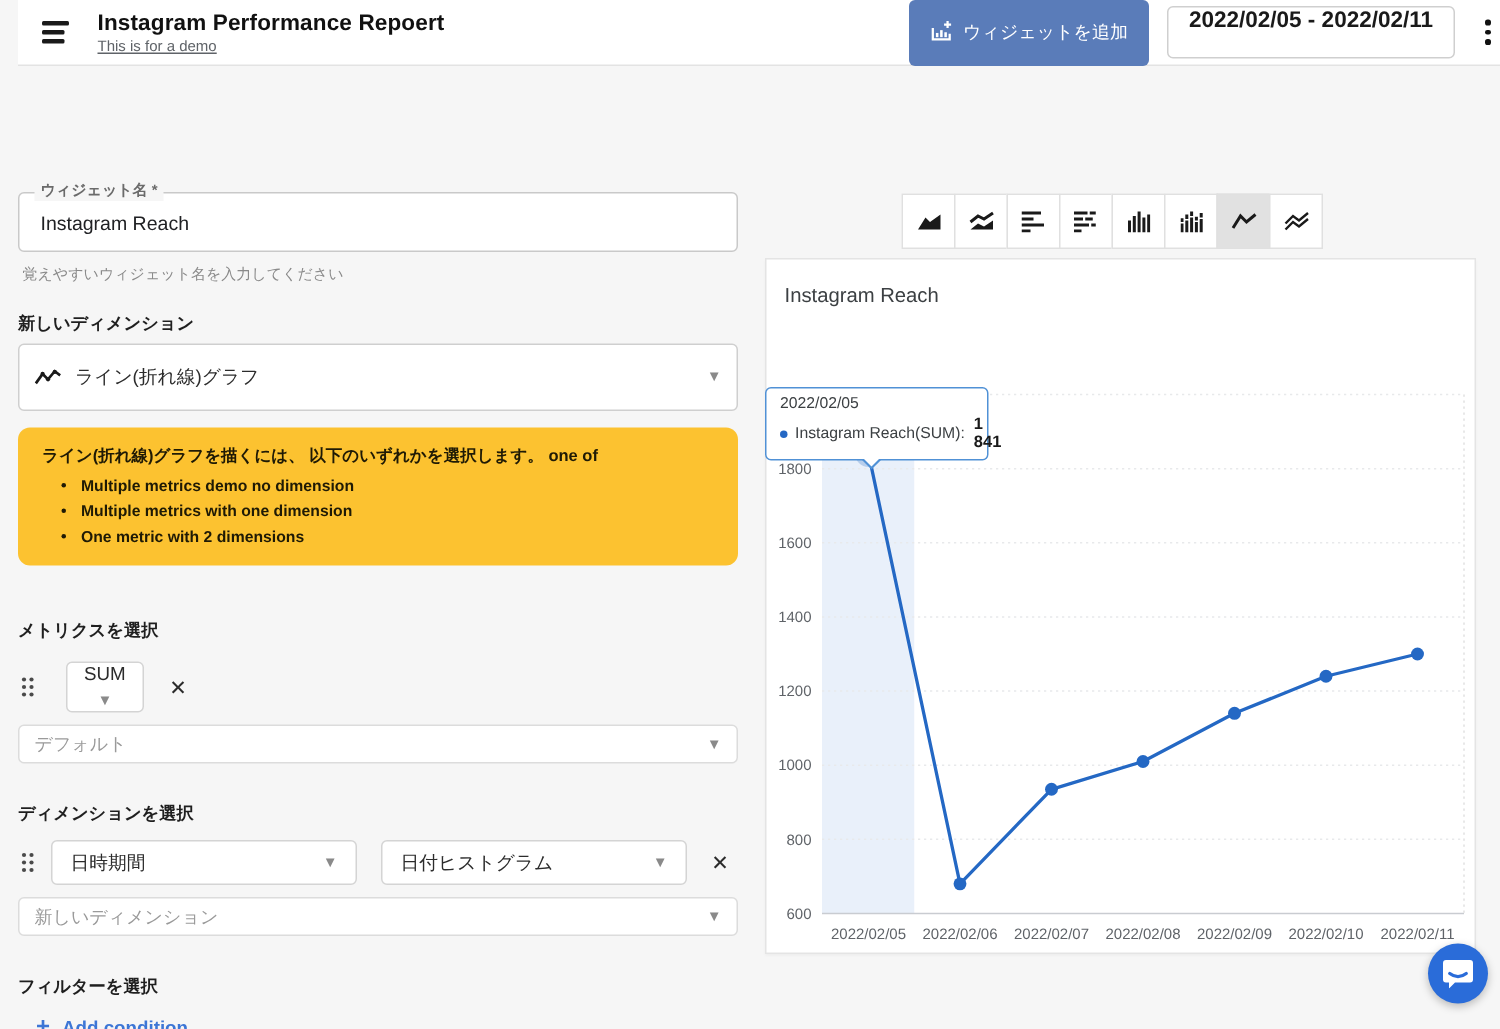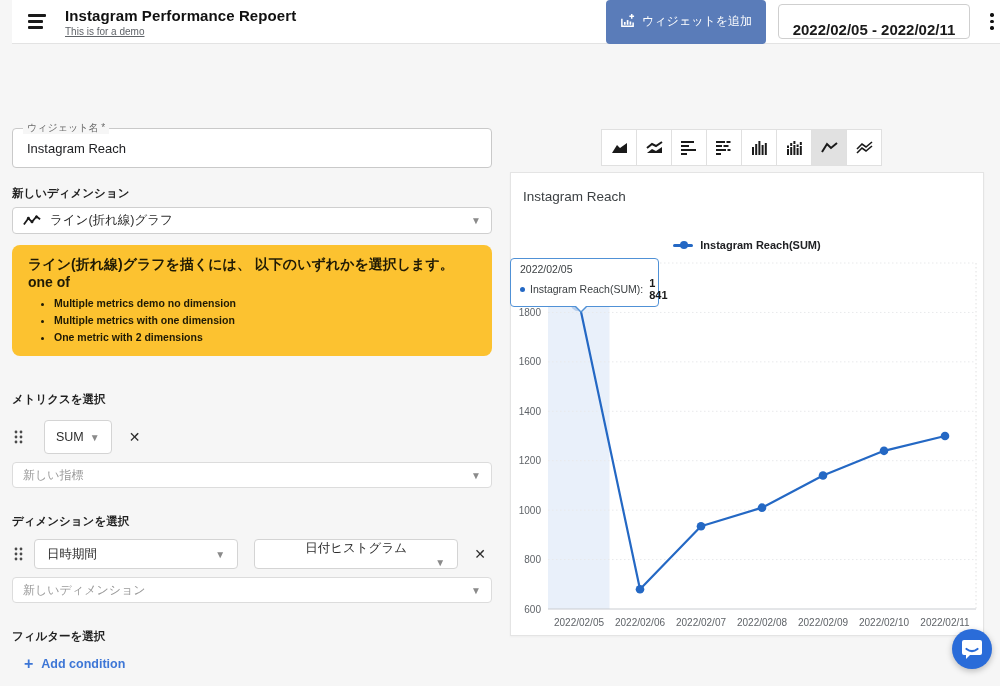--- a/index.html
+++ b/index.html
@@ -14,64 +14,64 @@
   .hamburger span { display:block; height:2.6px; background:#1a1a1a; border-radius:1px; margin-bottom:3.2px; }
   .hamburger span:nth-child(1){ width:18px; } .hamburger span:nth-child(2){ width:15px; }
   .hamburger span:nth-child(3){ width:15px; margin-bottom:0; }
   .titleblock { margin-left:17px; }
   .title { font-size:15px; font-weight:bold; color:#111; letter-spacing:.1px; }
   .subtitle { font-size:10px; color:#5f6368; margin-top:2px;text-decoration:underline; }
   .add-widget-btn { margin-left:auto; height:44px; background:#5a7cb9; border:none; border-radius:4px;
                     color:#fff; font-size:12px; display:flex; align-items:center; gap:7px; padding:0 14px;
                     cursor:pointer; font-family:inherit; }
   .date-range { width:192px; height:35px; background:#fff; border:1px solid #cfcfcf; border-radius:4px;
-                margin-left:12px; display:flex; align-items:flex-end; justify-content:center;
+                margin-left:12px; display:flex; align-items:flex-start; justify-content:center;
                 font-size:15px; font-weight:bold; color:#1a1a1a; cursor:pointer; }
   .kebab { width:24px; margin:0 8px 0 10px; display:flex; flex-direction:column; align-items:center; gap:3px; cursor:pointer; }
   .kebab i { width:3.4px; height:3.4px; border-radius:50%; background:#111; }
 
   
   .left-panel { position:absolute; left:12px; top:44px; width:480px; }
   .outlined-field { position:relative; background:#fff; border:1px solid #c9c9c9; border-radius:4px; }
   .float-label { position:absolute; top:-7px; left:10px; font-size:10px; color:#6b6b6b;
-                 background:#f6f6f6; padding:0 4px; line-height:12px; }
+                 background:#f6f6f6; padding:0 4px; line-height:12px;font-weight:bold; }
   .fld-name { margin-top:84px; height:40px; display:flex; align-items:center; }
   .fld-name .value { font-size:13px; color:#202124; padding-left:14px; }
   .hint { margin-top:8px; margin-left:3px; font-size:10px; color:#8a8a8a; }
   .sec-label { font-size:11.5px; font-weight:bold; color:#1f1f1f; }
   .lbl-viz { margin-top:18px; }
-  .viz-select { margin-top:6px; height:27px; background:#fff; border:1px solid #cfcfcf; border-radius:4px;
+  .viz-select { margin-top:6px; height:45px; background:#fff; border:1px solid #cfcfcf; border-radius:4px;
                 display:flex; align-items:center; padding:0 10px; cursor:pointer; }
   .viz-select .vlabel { font-size:12.5px; color:#2c2c2c; margin-left:9px; }
   .caret { margin-left:auto; font-size:10px; color:#8a8a8a; }
   .warning { margin-top:11px; background:#fcc230; border-radius:8px; padding:11px 16px 13px; color:#1f1a05; }
-  .warning .wtitle { font-size:14px; font-weight:bold; }
+  .warning .wtitle { font-size:11px; font-weight:bold; }
   .warning ul { margin:7px 0 0 26px; }
   .warning li { font-size:10.5px; font-weight:bold; margin-bottom:5px; }
   .warning li:last-child { margin-bottom:0; }
   .lbl-metrics { margin-top:36px; }
   .row { display:flex; align-items:center; }
   .metric-row { margin-top:13px; }
   .drag-handle { width:12px; margin-right:10px; flex:none; cursor:grab; display:flex; justify-content:center; }
   .metric-field { flex:1; height:34px; display:flex; align-items:center; }
   .metric-field .placeholder { font-size:12.5px; color:#9e9e9e; padding-left:12px; }
   .sum-btn { height:34px; margin-left:10px; border:1px solid #d4d4d4; border-radius:4px; background:#fff;
              font-size:12.5px; color:#2c2c2c; display:flex; align-items:center; gap:6px; padding:0 11px;
-             cursor:pointer; font-family:inherit; }
+             cursor:pointer; font-family:inherit;flex-direction:column; }
   .sum-btn .caret{ margin-left:0; }
   .x-btn { margin-left:14px; margin-right:4px; font-size:14px; color:#2c2c2c; cursor:pointer; width:18px; text-align:center; }
   .ghost-select { margin-top:8px; height:26px; background:#fff; border:1px solid #dcdcdc; border-radius:4px;
                   display:flex; align-items:center; padding:0 10px; cursor:pointer; }
   .ghost-select .placeholder { font-size:12px; color:#9a9a9a; }
   .lbl-dims { margin-top:26px; }
   .dim-row { margin-top:10px; }
   .dim-select { height:30px; background:#fff; border:1px solid #d4d4d4; border-radius:4px;
                 display:flex; align-items:center; padding:0 12px; width:228px; cursor:pointer; }
   .dim-select .vlabel { font-size:12.5px; color:#2c2c2c; }
-  .dim-select + .dim-select { margin-left:16px;flex-direction:column; }
+  .dim-select + .dim-select { margin-left:16px; }
   .lbl-filter { margin-top:26px; }
   .add-cond { margin-top:13px; margin-left:12px; display:flex; align-items:center; gap:8px;
               color:#3d76d6; font-size:12.5px; font-weight:bold; cursor:pointer; width:max-content; }
   .add-cond .plus { font-size:16px; font-weight:bold; line-height:12px; }
 
   
   .chart-toolbar { position:absolute; left:601px; top:129px; display:flex; z-index:3; }
   .ct-btn { width:36px; height:37px; background:#fff; border:1px solid #e0e0e0; margin-left:-1px;
             display:flex; align-items:center; justify-content:center; cursor:pointer; }
   .ct-btn:first-child { margin-left:0; }
@@ -139,20 +139,21 @@
         <i></i>
       </div>
   </div>
 
   <div class="left-panel">
 
     <div class="outlined-field fld-name">
       <span class="float-label">ウィジェット名 *</span>
       <span class="value">Instagram Reach</span>
     </div>
+    <div class="hint">覚えやすいウィジェット名を入力してください</div>
 
     <div class="sec-label lbl-viz">新しいディメンション</div>
     <div class="viz-select">
       <svg width="18" height="12" viewBox="0 0 20 12">
         <polyline points="1,10 6,3 10,7 15,1 19,4" fill="none" stroke="#1a1a1a" stroke-width="2"></polyline>
         <circle cx="6" cy="3" r="1.6" fill="#1a1a1a"></circle>
           <circle cx="10" cy="7" r="1.6" fill="#1a1a1a"></circle>
           <circle cx="15" cy="1.5" r="1.6" fill="#1a1a1a"></circle>
       </svg>
       <span class="vlabel">ライン(折れ線)グラフ</span>
@@ -180,21 +181,21 @@
             <circle cx="7" cy="12" r="1.4" fill="#4a4a4a"></circle>
         </svg>
       </span>
       <button class="sum-btn">
         <span>SUM</span>
         <span class="caret">▼</span>
       </button>
       <span class="x-btn">✕</span>
     </div>
     <div class="ghost-select">
-      <span class="placeholder">新しい指標</span>
+      <span class="placeholder">デフォルト</span>
       <span class="caret">▼</span>
     </div>
 
     <div class="sec-label lbl-dims">ディメンションを選択</div>
     <div class="row dim-row">
       <span class="drag-handle">
         <svg width="9" height="14" viewBox="0 0 9 14">
           <circle cx="2" cy="2" r="1.4" fill="#4a4a4a"></circle>
             <circle cx="7" cy="2" r="1.4" fill="#4a4a4a"></circle>
           <circle cx="2" cy="7" r="1.4" fill="#4a4a4a"></circle>
@@ -288,24 +289,20 @@
     <div class="ct-btn">
       <svg width="17" height="15" viewBox="0 0 17 15">
         <polyline points="1,9 6,4 10,7 16,2" fill="none" stroke="#1a1a1a" stroke-width="1.6"></polyline>
         <polyline points="1,13 6,8 10,11 16,6" fill="none" stroke="#1a1a1a" stroke-width="1.6"></polyline>
       </svg>
     </div>
   </div>
 
   <div class="chart-card">
     <div class="chart-title">Instagram Reach</div>
-    <div class="legend">
-      <span class="legend-marker"></span>
-      <span class="legend-text">Instagram Reach(SUM)</span>
-    </div>
     <svg id="plot-svg" class="plot" width="474" height="464">
         <rect x="37" y="90" width="61.5" height="346" fill="#e9f0fa"></rect>
         <line x1="37" y1="436" x2="465" y2="436" stroke="#c9ccd1"></line>
         <text x="30" y="439.5" text-anchor="end" font-size="10" fill="#5f6368">600</text>
         <line x1="37" y1="386.57142857142856" x2="465" y2="386.57142857142856" stroke="#e8e9eb" stroke-dasharray="1.5,2.5"></line>
         <text x="30" y="390.07142857142856" text-anchor="end" font-size="10" fill="#5f6368">800</text>
         <line x1="37" y1="337.1428571428571" x2="465" y2="337.1428571428571" stroke="#e8e9eb" stroke-dasharray="1.5,2.5"></line>
         <text x="30" y="340.6428571428571" text-anchor="end" font-size="10" fill="#5f6368">1000</text>
         <line x1="37" y1="287.7142857142857" x2="465" y2="287.7142857142857" stroke="#e8e9eb" stroke-dasharray="1.5,2.5"></line>
         <text x="30" y="291.2142857142857" text-anchor="end" font-size="10" fill="#5f6368">1200</text>

